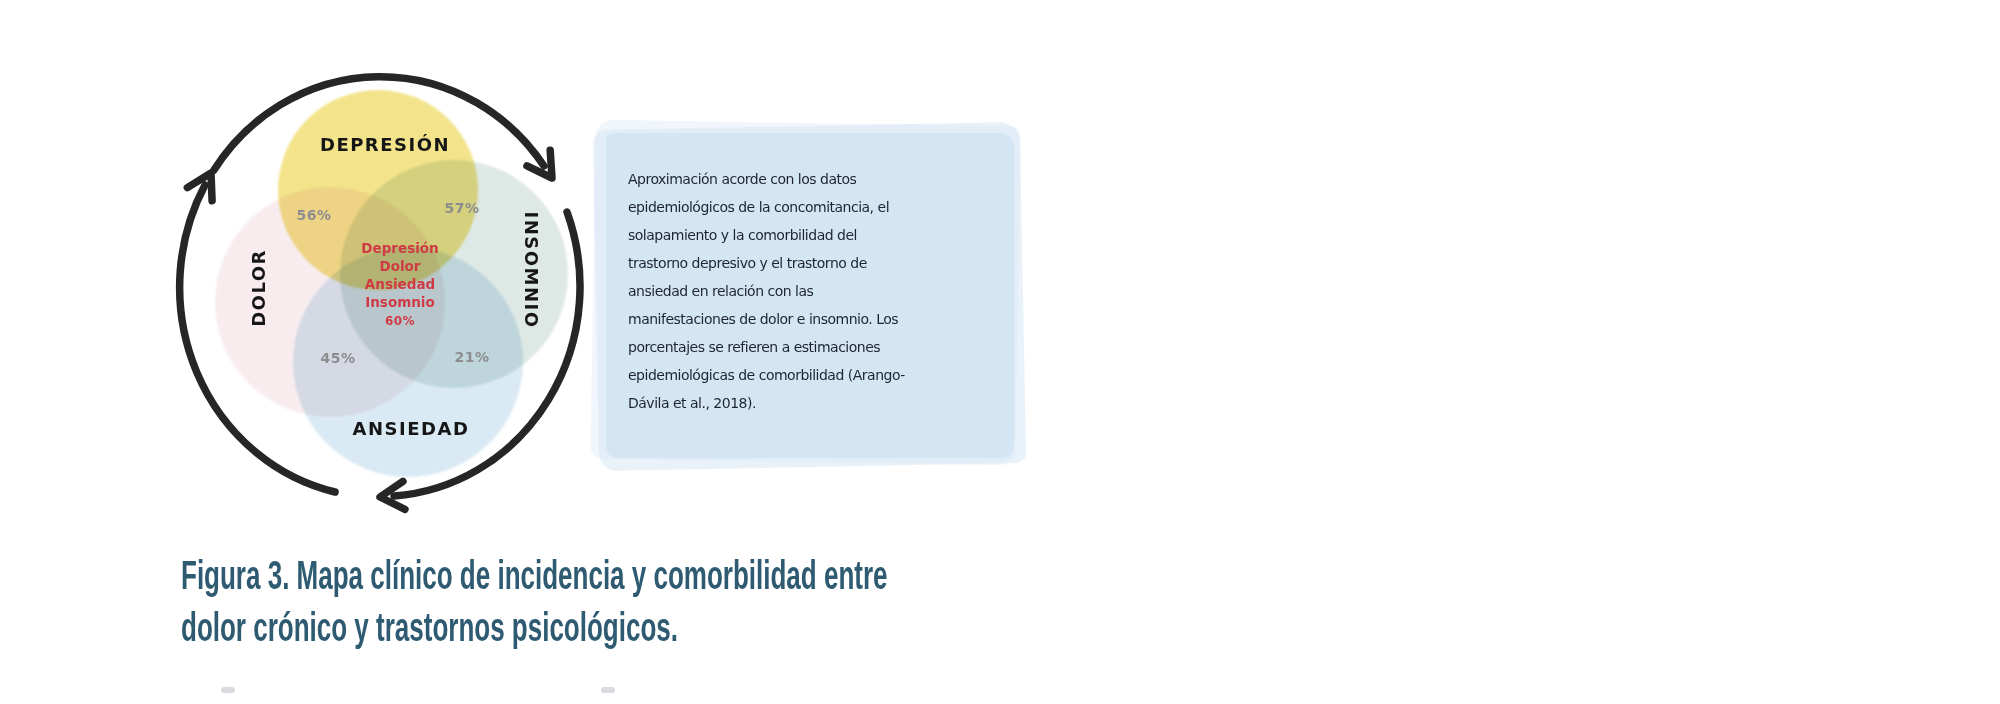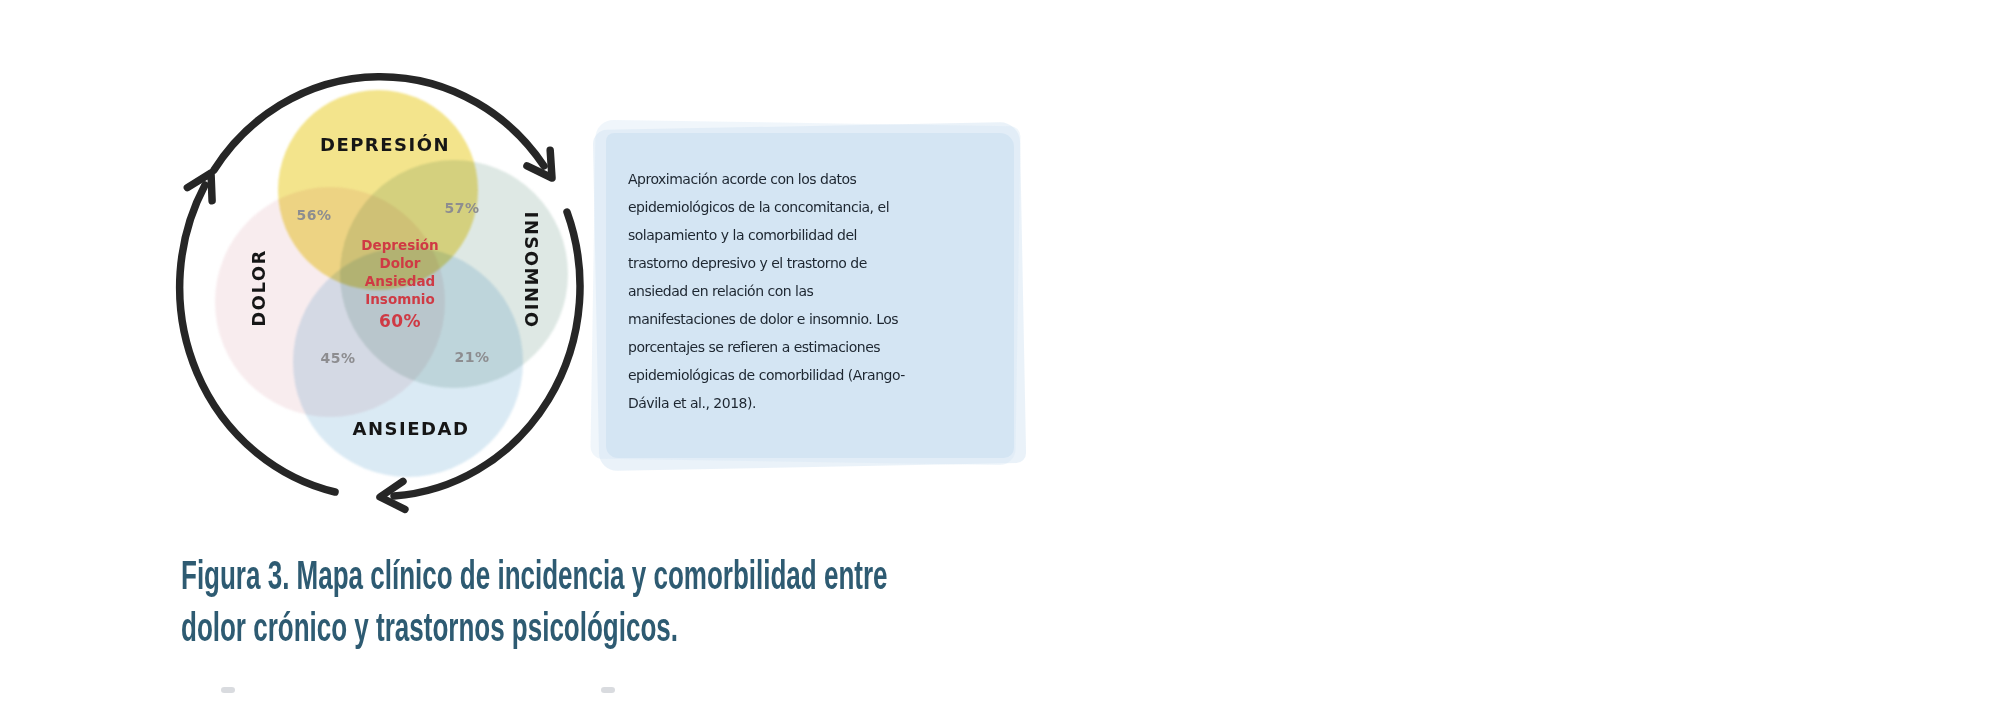--- a/index.html
+++ b/index.html
@@ -18,21 +18,21 @@
           font-weight:bold;font-size:18px;letter-spacing:1.5px;white-space:nowrap;}
   .vlabel.rot-ccw{transform:translate(-50%,-50%) rotate(-90deg);}
   .vlabel.rot-cw{transform:translate(-50%,-50%) rotate(90deg);}
 
   .pct{position:absolute;transform:translate(-50%,-50%);color:var(--pct_grey);
        font-weight:bold;font-size:14px;letter-spacing:.5px;}
 
   .center-group{position:absolute;transform:translate(-50%,-50%);text-align:center;
                 color:var(--center_red);}
   .center-lines{font-size:13.5px;font-weight:bold;line-height:18px;white-space:pre-line;}
-  .center-value{font-size:17px;font-weight:bold;margin-top:3px;letter-spacing:.5px;}
+  .center-value{font-size:12px;font-weight:bold;margin-top:3px;letter-spacing:.5px;}
 
   
   .note{position:absolute;left:606px;top:133px;width:408px;height:325px;
         background:var(--note_bg);border-radius:8px 14px 10px 12px;overflow:visible;}
   .note::before{content:"";position:absolute;inset:-7px -9px -9px -10px;background:var(--note_bg);
         opacity:.5;transform:rotate(-1.1deg);border-radius:14px 20px 10px 18px;z-index:0;}
   .note::after{content:"";position:absolute;inset:-10px -4px -4px -13px;background:var(--note_bg);
         opacity:.35;transform:rotate(.9deg);border-radius:18px 10px 16px 12px;z-index:0;}
   .note-text{position:relative;z-index:1;padding:32px 8px 0 22px;color:var(--note_text);
         font-size:14px;line-height:28px;letter-spacing:-0.5px;font-weight:500;white-space:pre;

